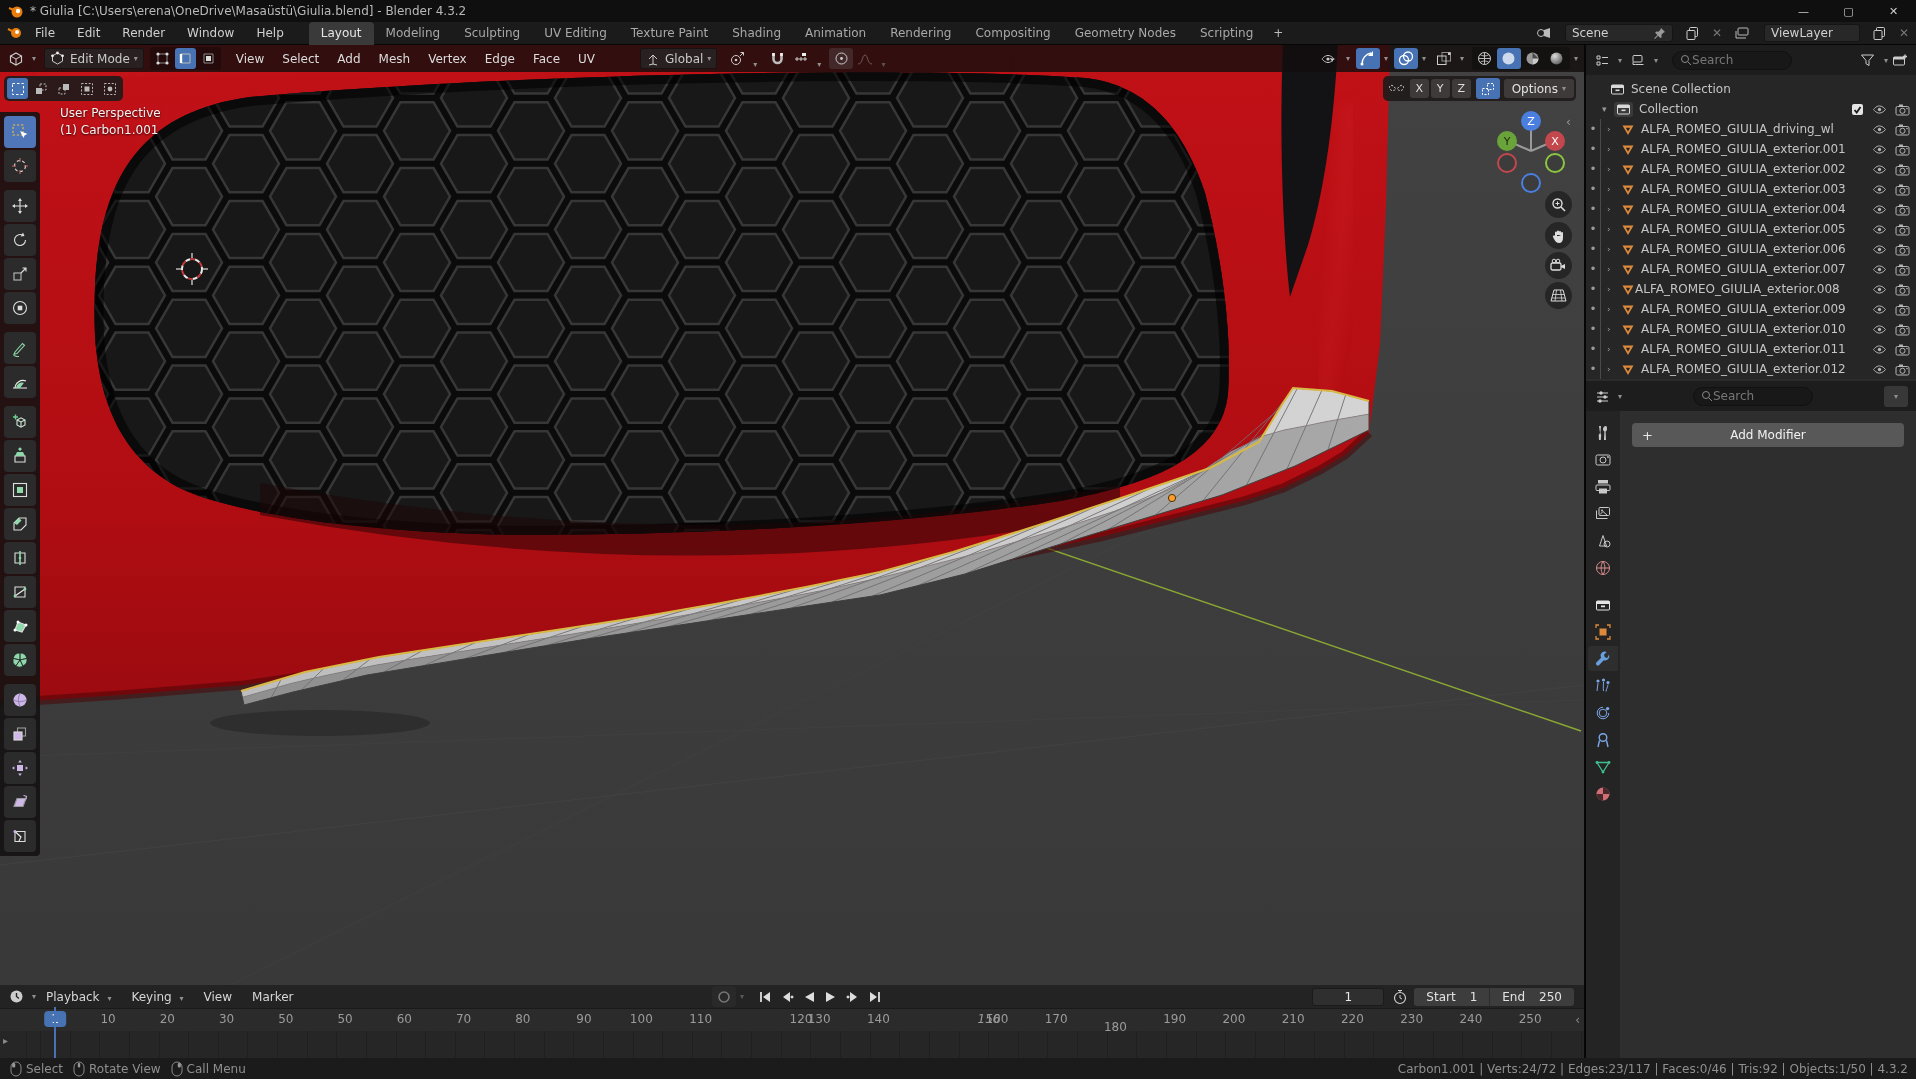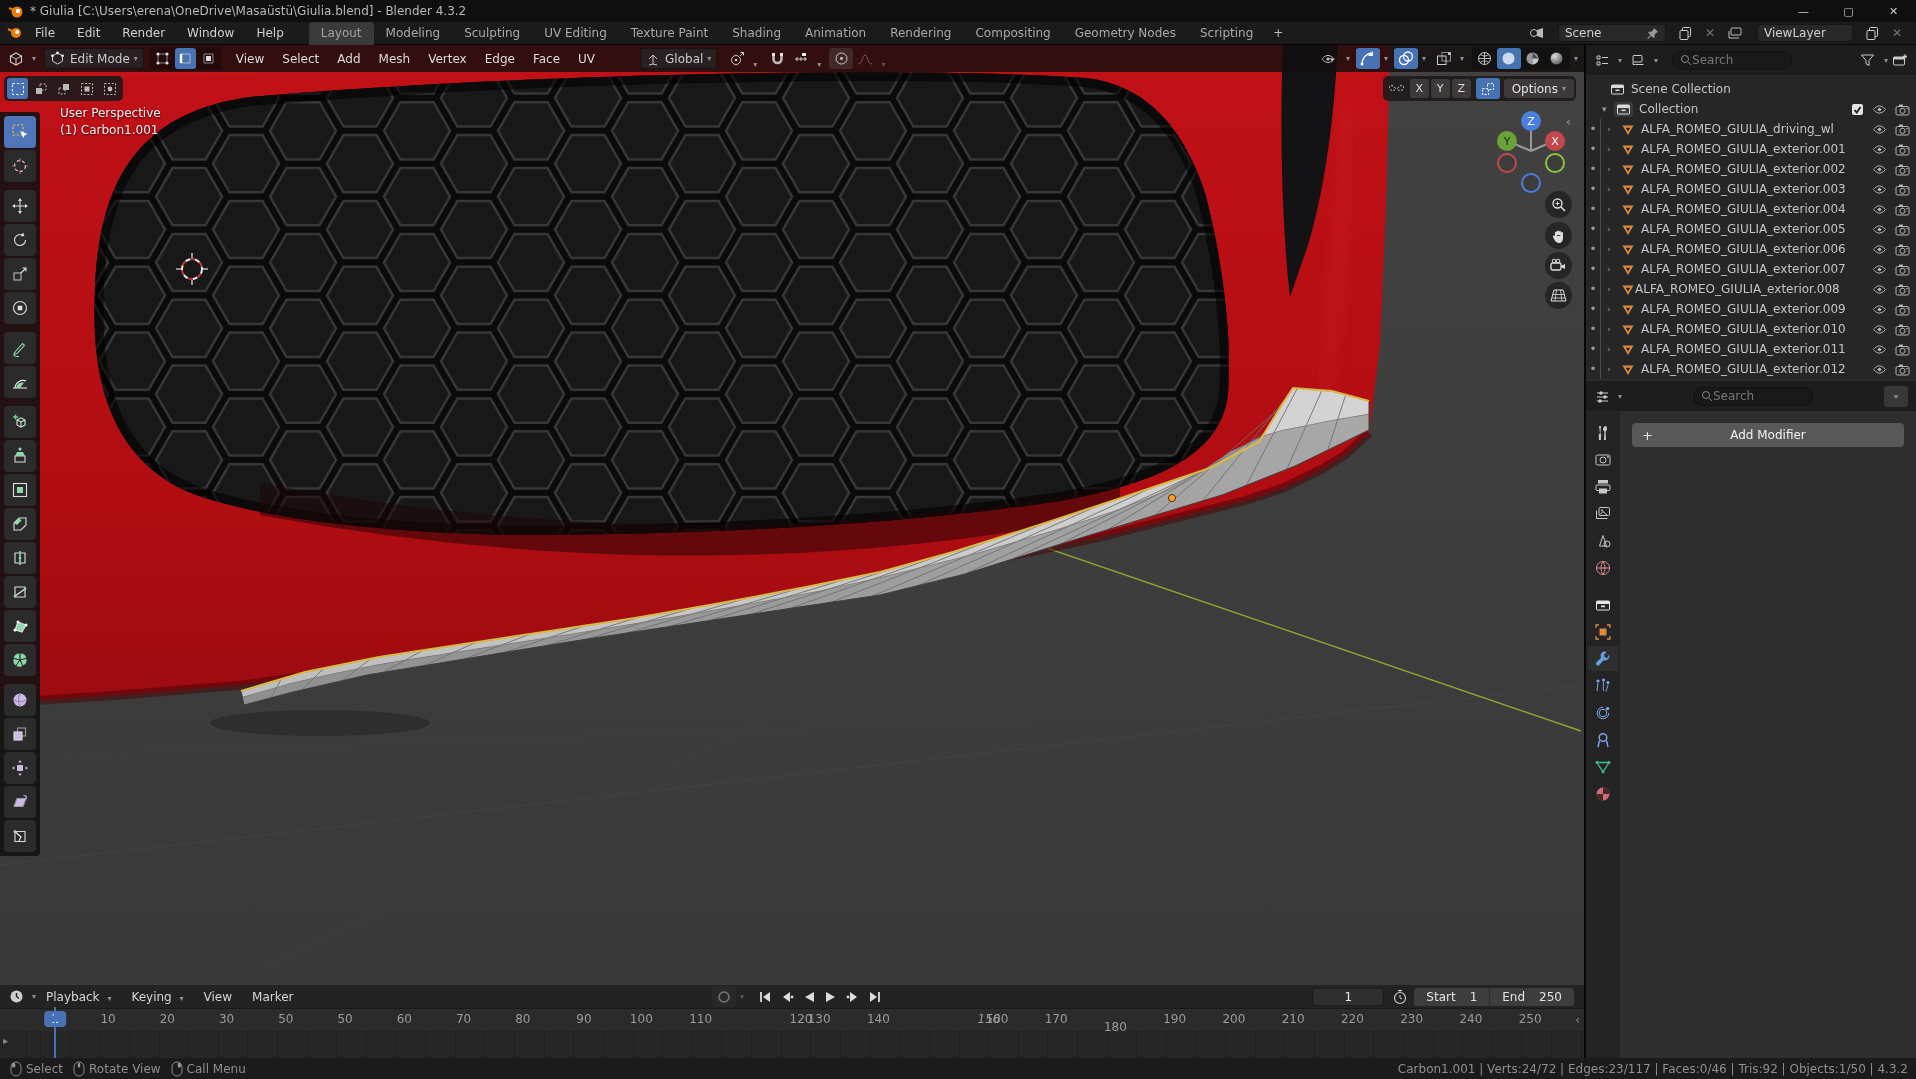--- a/index.html
+++ b/index.html
@@ -17,21 +17,21 @@
   .winbtns { position:absolute; right:0; top:0; height:22px; display:flex; }
   .winbtn { width:45px; height:22px; display:flex; align-items:center; justify-content:center;
             color:#cfcfcf; font-size:11px; }
 
   
   #topbar { left:0; top:22px; width:1916px; height:23px; background:#1b1b1b;
             display:flex; align-items:center; border-bottom:1px solid #060606; }
   #topbar .menu { padding:0 11px; color:#cfcfcf; height:23px; display:flex; align-items:center; }
   #tabs { display:flex; height:23px; margin-left:14px; }
   .tab { padding:0 12px; display:flex; align-items:center; color:#a8a8a8; height:23px; }
-  .tab.active { background:#3a3a3a; color:#a3a3a3; border-radius:4px 4px 0 0; }
+  .tab.active { background:#3a3a3a; color:#e5e5e5; border-radius:4px 4px 0 0; }
   .tab-add { color:#bcbcbc; padding:0 8px; display:flex; align-items:center; }
   .idblock { display:flex; align-items:center; height:18px; background:#282828;
              border:1px solid #151515; border-radius:3px; color:#d0d0d0; }
   .dd { color:#8f8f8f; font-size:8px; margin-left:4px; }
 
   
   #viewport { left:0; top:45px; width:1584px; height:940px; background:#3c3c3c; overflow:hidden; }
   #vp-header { left:0; top:0; width:1584px; height:27px; background:rgba(18,14,14,0.82);
                display:flex; align-items:center; }
   .hbtn { display:flex; align-items:center; height:21px; padding:0 5px; border-radius:3px; }
@@ -167,21 +167,21 @@
         <div class="tab">Texture Paint</div>
         <div class="tab">Shading</div>
         <div class="tab">Animation</div>
         <div class="tab">Rendering</div>
         <div class="tab">Compositing</div>
         <div class="tab">Geometry Nodes</div>
         <div class="tab">Scripting</div>
       </div>
     <div class="tab-add">+</div>
 
-    <div style="position:absolute; right:10px; display:flex; align-items:center; gap:12px">
+    <div style="position:absolute; right:3px; display:flex; align-items:center; gap:12px">
       <svg width="18" height="14">
         <circle cx="6" cy="7" r="3.5" fill="none" stroke="#bbb"></circle>
           <path d="M9 4l6-2v10l-6-2z" fill="#bbb"></path>
       </svg>
       <div class="idblock" style="width:108px; padding:0 6px">
         <span>Scene</span>
         <svg width="13" height="13" style="margin-left:auto">
           <path d="M8 1l4 4-1.6.8-2 2 .3 2.4-1.4.8-2.2-2.2L2 12l-.8-.8 3.2-3.2L2.2 5.8 3 4.4l2.4.3 2-2z" fill="#9a9a9a"></path>
         </svg>
       </div>

